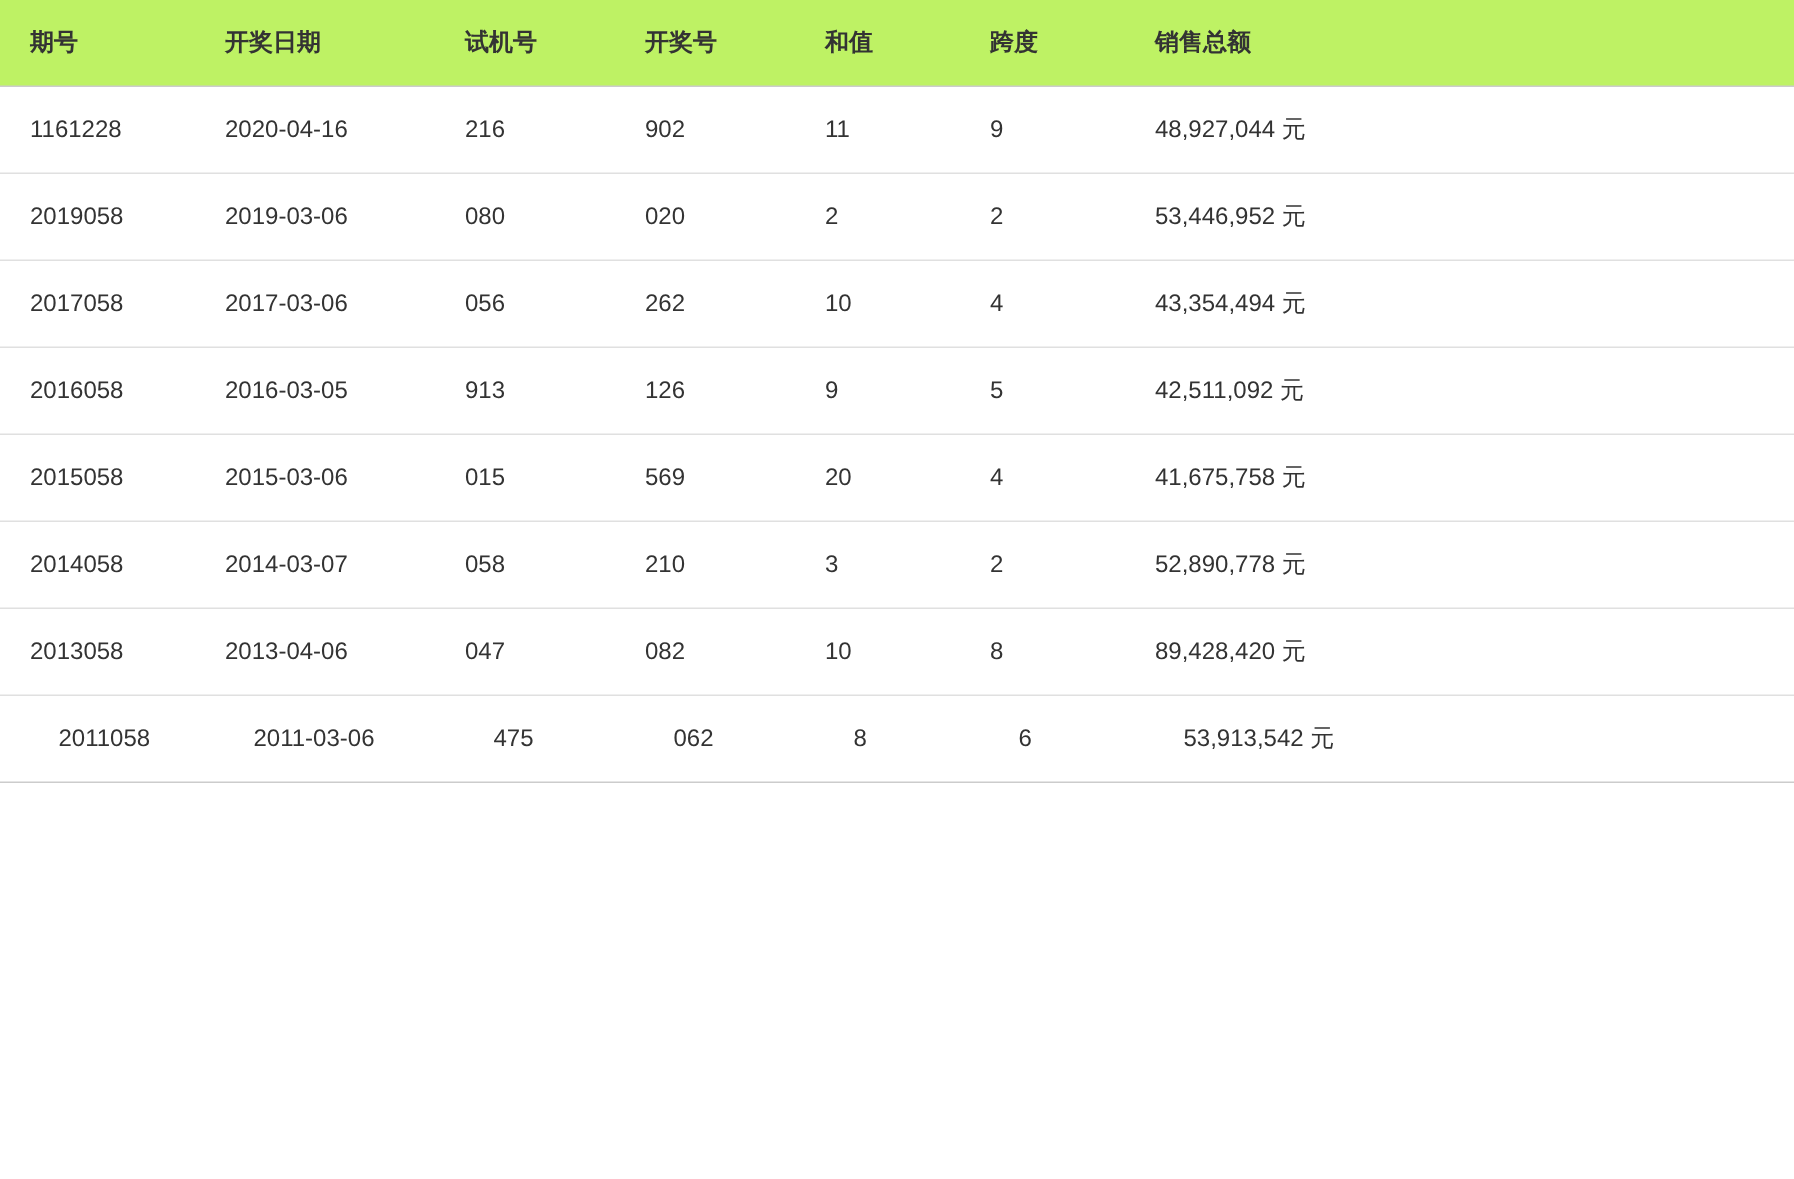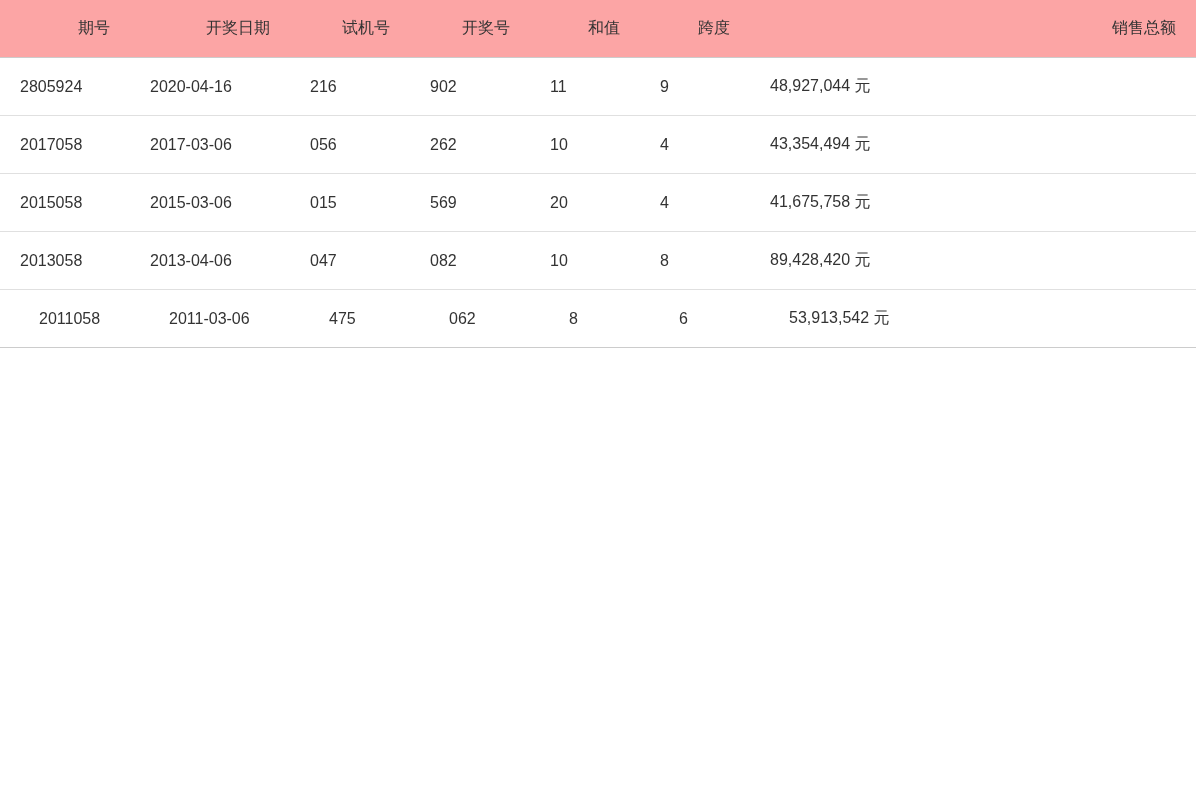--- a/index.html
+++ b/index.html
@@ -29,25 +29,24 @@
     }
 
     th, td {
       padding: 18px 20px;
       text-align: left;
       border-bottom: 1px solid #e0e0e0;
       font-size: 16px;
     }
 
     th {
-      font-weight: normal;
+      font-weight: bold;
       color: #333333;
-      background: #fca5a5;
+      background: #bef264;
       border-bottom: 1px solid #cccccc;
-      text-align: right;
     }
 
     tr:last-child td {
       border-bottom: 1px solid #cccccc;
       padding-left: 39px;
     }
 
     td.bold-value {
       font-weight: normal;
     }
@@ -80,45 +79,72 @@
           <th>开奖日期</th>
           <th>试机号</th>
           <th>开奖号</th>
           <th>和值</th>
           <th>跨度</th>
           <th>销售总额</th>
         </tr>
     </thead>
     <tbody id="table-body">
     <tr>
-          <td>2805924</td>
+          <td>1161228</td>
           <td>2020-04-16</td>
           <td class="bold-value">216</td>
           <td class="bold-value">902</td>
           <td>11</td>
           <td>9</td>
           <td>48,927,044 元</td>
+        </tr>
+        <tr>
+          <td>2019058</td>
+          <td>2019-03-06</td>
+          <td class="bold-value">080</td>
+          <td class="bold-value">020</td>
+          <td>2</td>
+          <td>2</td>
+          <td>53,446,952 元</td>
         </tr>
         <tr>
           <td>2017058</td>
           <td>2017-03-06</td>
           <td class="bold-value">056</td>
           <td class="bold-value">262</td>
           <td>10</td>
           <td>4</td>
           <td>43,354,494 元</td>
         </tr>
         <tr>
+          <td>2016058</td>
+          <td>2016-03-05</td>
+          <td class="bold-value">913</td>
+          <td class="bold-value">126</td>
+          <td>9</td>
+          <td>5</td>
+          <td>42,511,092 元</td>
+        </tr>
+        <tr>
           <td>2015058</td>
           <td>2015-03-06</td>
           <td class="bold-value">015</td>
           <td class="bold-value">569</td>
           <td>20</td>
           <td>4</td>
           <td>41,675,758 元</td>
+        </tr>
+        <tr>
+          <td>2014058</td>
+          <td>2014-03-07</td>
+          <td class="bold-value">058</td>
+          <td class="bold-value">210</td>
+          <td>3</td>
+          <td>2</td>
+          <td>52,890,778 元</td>
         </tr>
         <tr>
           <td>2013058</td>
           <td>2013-04-06</td>
           <td class="bold-value">047</td>
           <td class="bold-value">082</td>
           <td>10</td>
           <td>8</td>
           <td>89,428,420 元</td>
         </tr>

